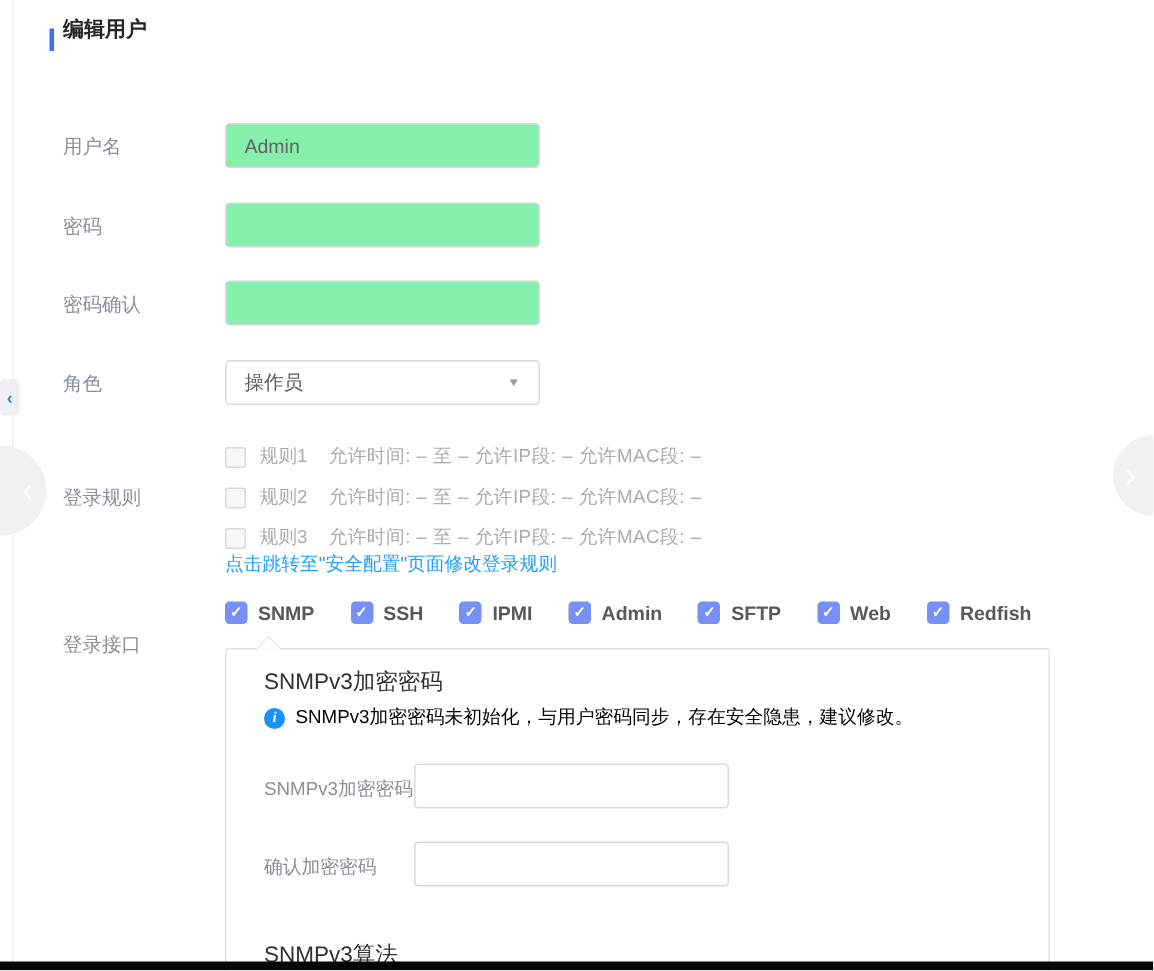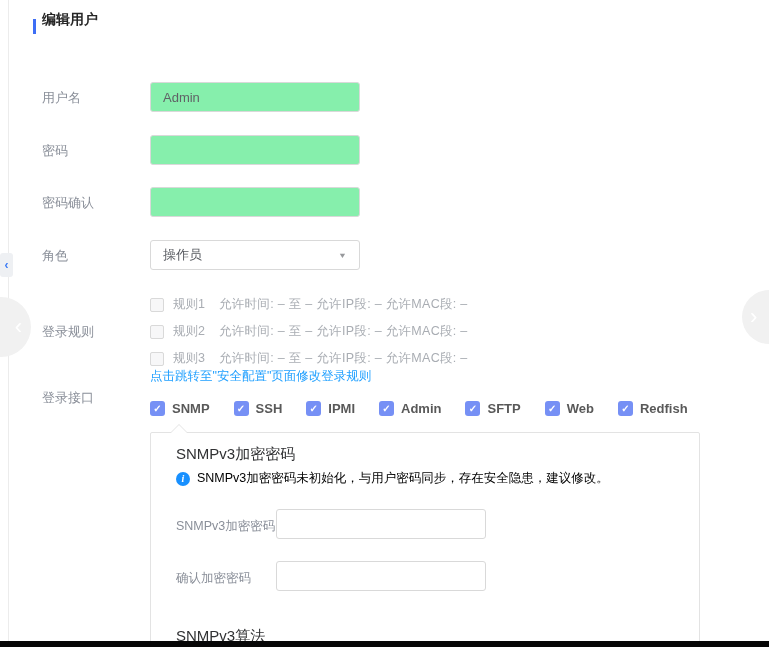--- a/index.html
+++ b/index.html
@@ -24,21 +24,21 @@
                   background:#f1f1f1; z-index:5; display:flex; align-items:center; padding-left:8px; cursor:pointer; }
   .circle-chevron { color:#ffffff; font-size:22px; line-height:1; font-weight:400; }
 
   
   .accent-bar { position:absolute; left:33px; top:19px; width:3px; height:15px; background:#3e6ef5; }
   .page-title { position:absolute; left:42px; top:11px; font-size:14px; font-weight:700; color:#262626; }
 
   
   .f-label { position:absolute; left:42px; font-size:13px; color:#8a8f99; line-height:15px; }
   .lbl-username { top:90px; }  .lbl-password { top:143px; }  .lbl-confirm { top:195px; }
-  .lbl-role { top:248px; }     .lbl-rules { top:324px; }     .lbl-ifaces { top:390px; }
+  .lbl-role { top:248px; }     .lbl-rules { top:324px; }     .lbl-ifaces { top:422px; }
 
   
   .f-input { position:absolute; left:150px; width:210px; height:30px; border:1px solid #d9d9d9;
              border-radius:3px; padding:0 12px; font-size:13px; color:#606266; background:#86efac;
              outline:none; font-family:"Liberation Sans", sans-serif; }
   .in-username { top:82px; }  .in-password { top:135px; }  .in-confirm { top:187px; }
 
   .role-select { position:absolute; left:150px; top:240px; width:210px; height:30px;
                  border:1px solid #d9d9d9; border-radius:3px; background:#fff; display:flex;
                  align-items:center; justify-content:space-between; padding:0 12px; cursor:pointer; }

